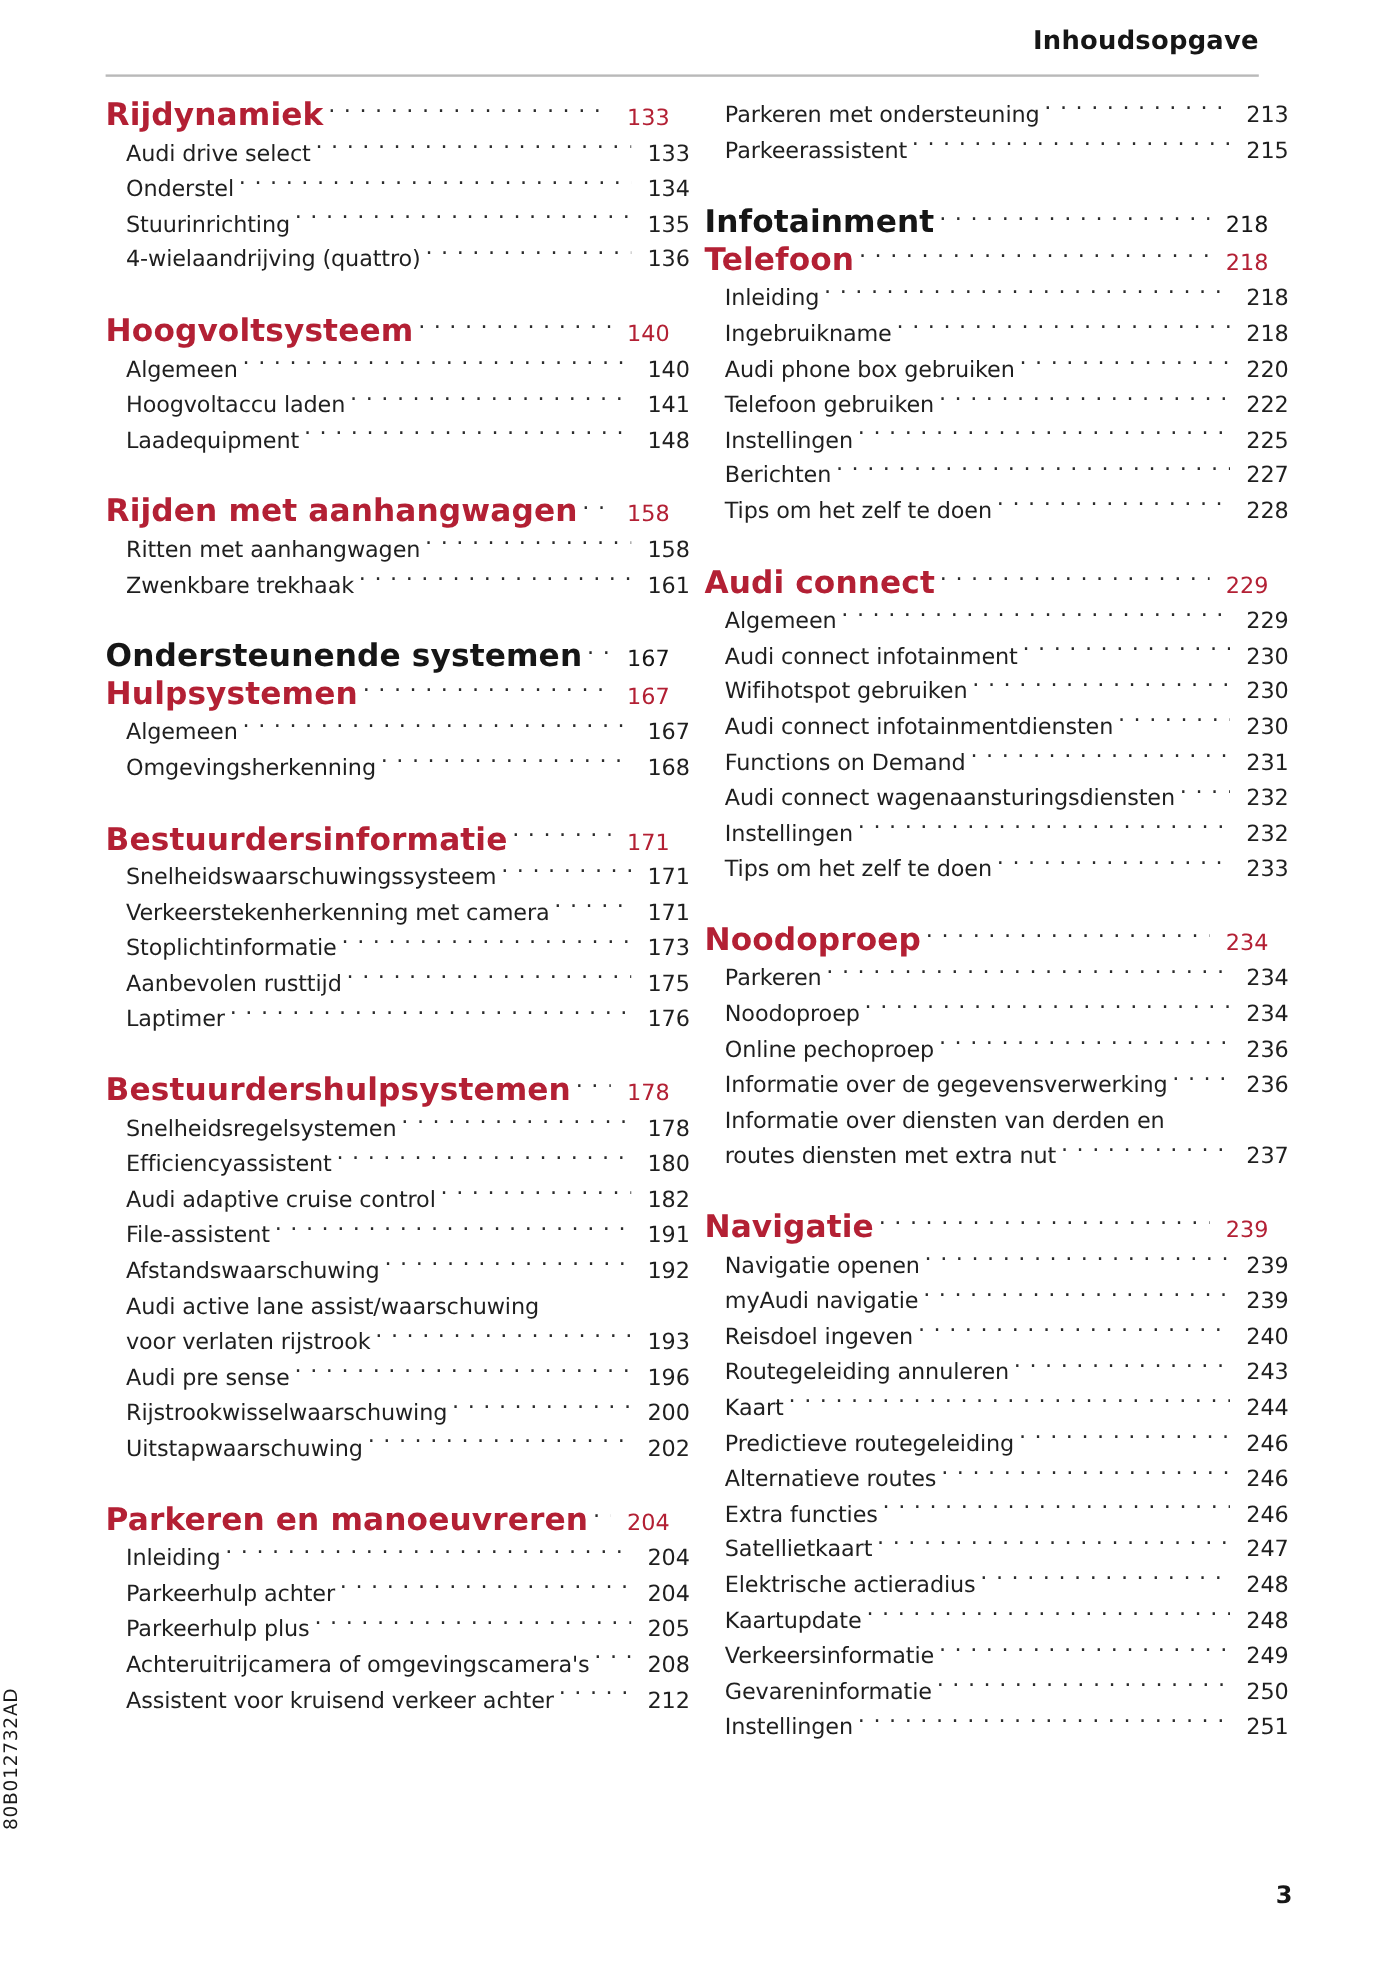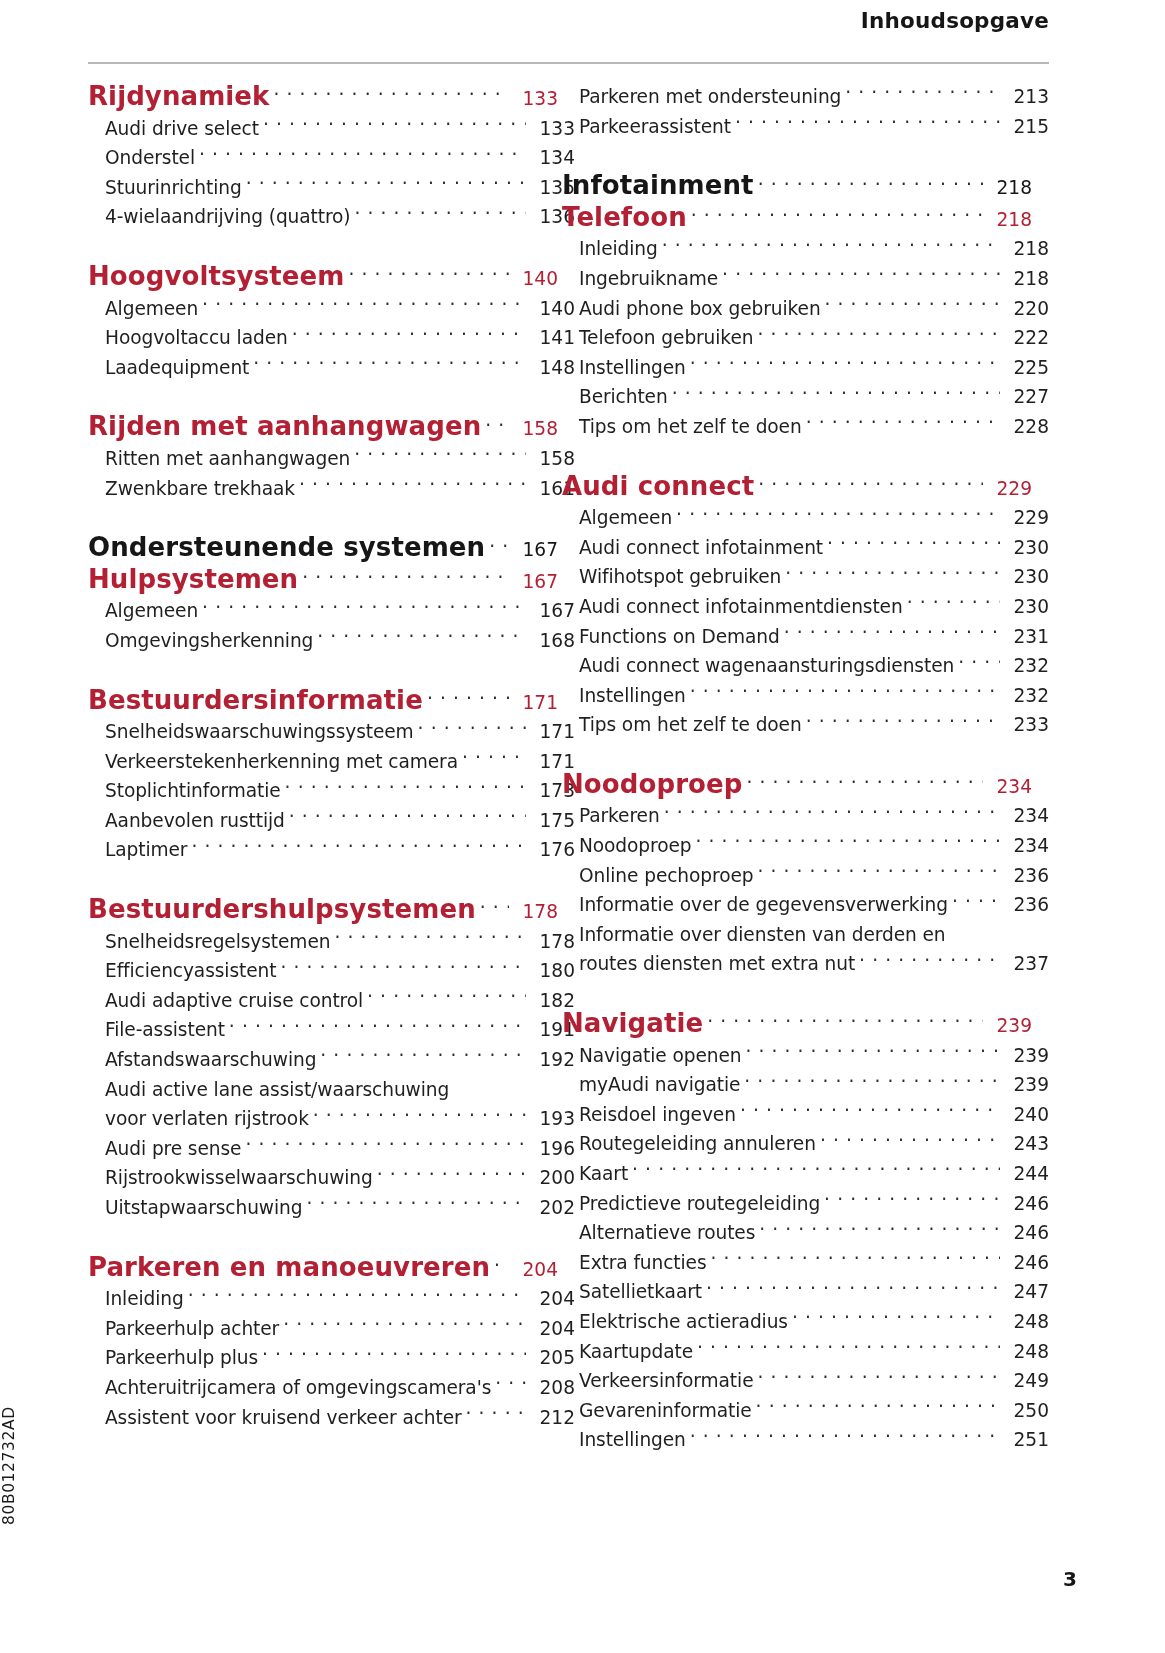--- a/index.html
+++ b/index.html
@@ -17,21 +17,21 @@
     height: 1653px;
     background: #ffffff;
     overflow: hidden;
     box-sizing: border-box;
   }
 
   
   .header {
     position: absolute;
     left: 88px;
-    top: 10px;
+    top: 24px;
     width: 961px;
     text-align: right;
   }
   .header-title {
     font-size: 21.5px;
     font-weight: bold;
     letter-spacing: 0.2px;
     color: #161616;
     line-height: 1.0;
   }
@@ -51,21 +51,21 @@
     top: 82px;
     width: 961px;
     display: flex;
     gap: 0px;
   }
   .col {
     width: 470px;
     flex: 0 0 470px;
   }
   .col.right {
-    margin-left: 4px;
+    margin-left: 29px;
   }
 
   
   .toc-row {
     display: flex;
     align-items: baseline;
     width: 100%;
     line-height: 29.6px;
     white-space: nowrap;
   }

